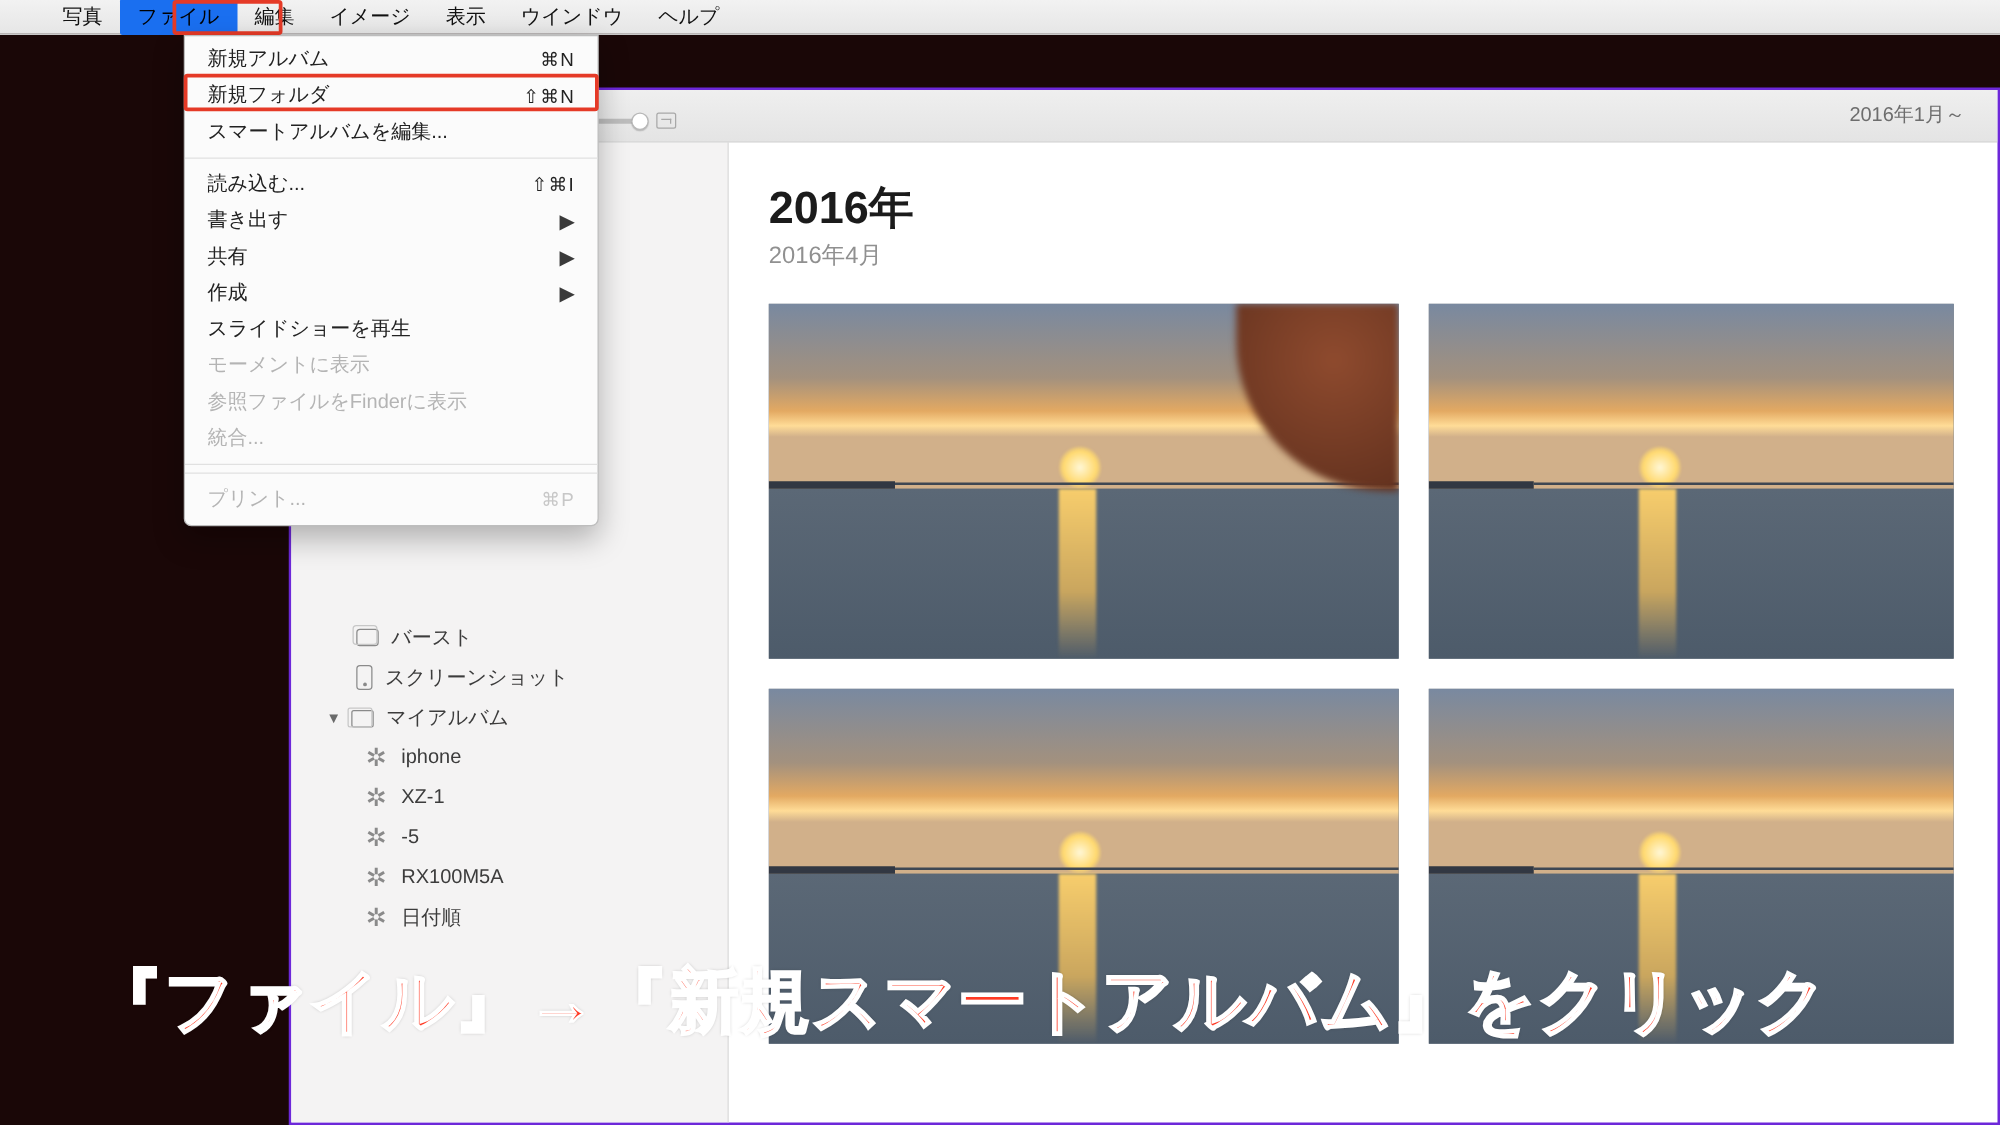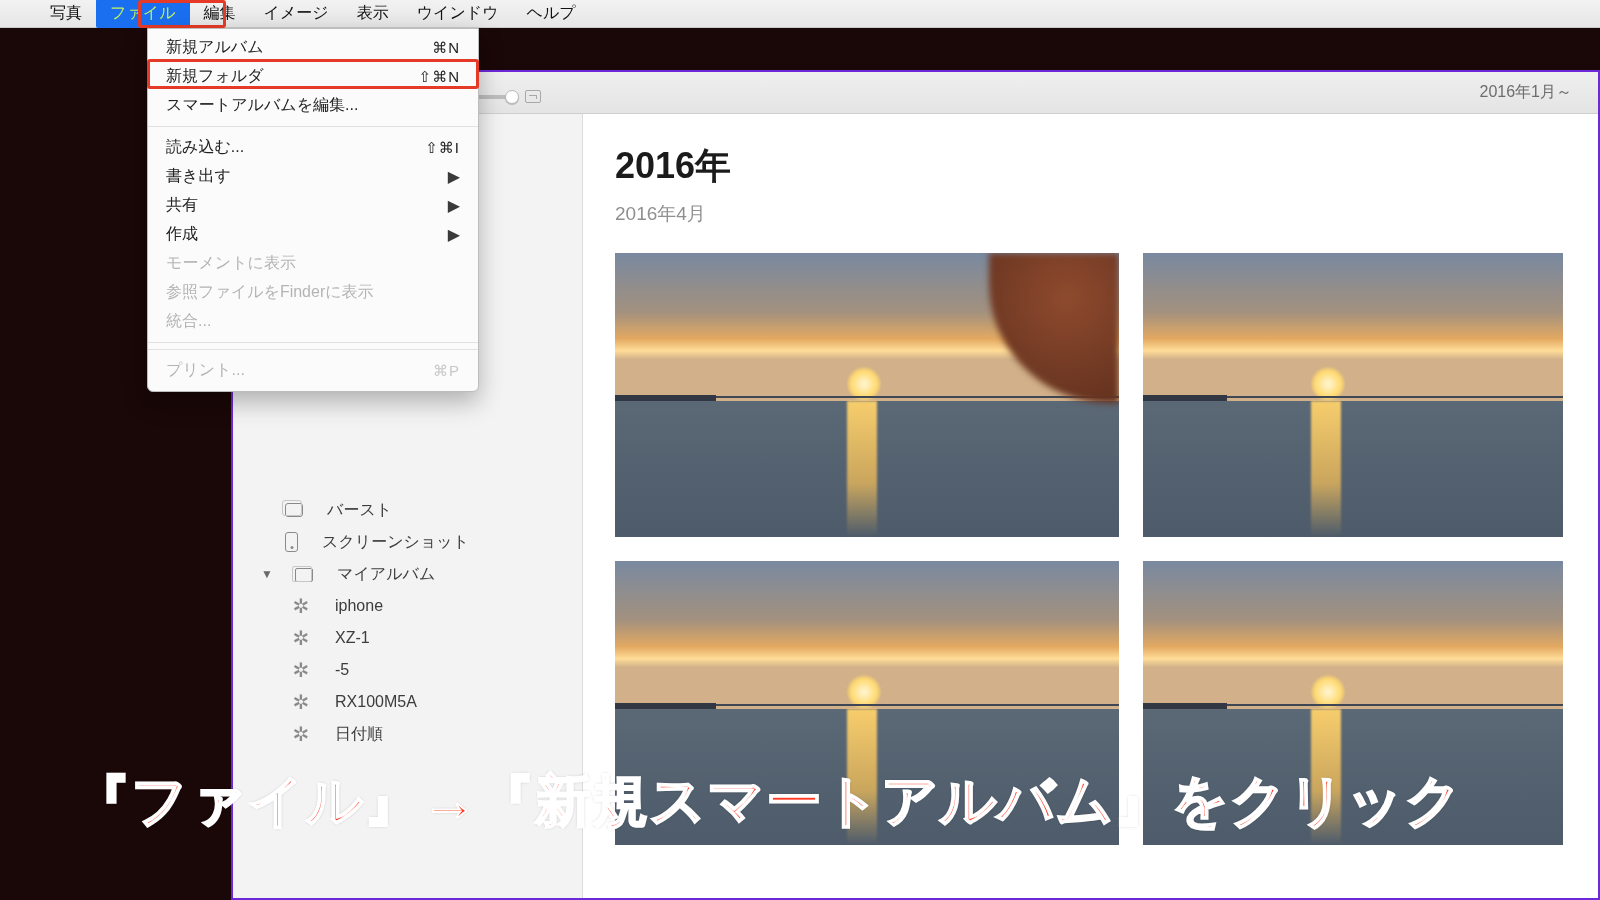--- a/index.html
+++ b/index.html
@@ -2,21 +2,21 @@
 <html><head>
 <meta charset="utf-8">
 <style>
   * { margin:0; padding:0; box-sizing:border-box; font-family:"Hiragino Kaku Gothic Pro","Yu Gothic","Helvetica Neue",Arial,sans-serif; -webkit-font-smoothing:antialiased; }
   body { width:1600px; height:900px; overflow:hidden; background:#1a0707; position:relative; }
 
   
   .menubar { position:absolute; top:0; left:0; right:0; height:28px; background:linear-gradient(#f2f2f2,#e6e6e6); display:flex; align-items:center; padding:0 16px; font-size:16px; color:#111; border-bottom:1px solid #c9c9c9; }
   .menubar .apple { font-size:18px; margin-right:20px; }
   .menubar .mitem { padding:4px 14px; }
-  .menubar .mitem.sel { background:#1a6ff0; color:#bef264; border-radius:2px; }
+  .menubar .mitem.sel { background:#1a6ff0; color:#000000; border-radius:2px; }
   .mbox { border:3px solid #e53a27; border-radius:3px; position:absolute; pointer-events:none; }
   .mbox.top { top:0px; left:138px; width:88px; height:28px; }
 
   
   .dropdown { position:absolute; top:28px; left:147px; width:332px; background:#fbfbfb; border:1px solid #bdbdbd; border-bottom-left-radius:6px; border-bottom-right-radius:6px; box-shadow:0 10px 24px rgba(0,0,0,.28); padding:4px 0 6px; }
   .drow { display:flex; align-items:center; justify-content:space-between; height:29px; padding:0 18px; font-size:16px; color:#222; position:relative; }
   .drow.dis { color:#b4b4b4; }
   .drow.sel { background:#1a6ff0; color:#fff; }
   .drow .sc { font-size:15px; letter-spacing:1px; }
   .drow.dis .sc { color:#c7c7c7; }
@@ -29,38 +29,38 @@
   .toolbar { height:42px; background:linear-gradient(#efefef,#e4e4e4); border-bottom:1px solid #cfcfcf; display:flex; align-items:center; position:relative; }
   .zoom { position:absolute; left:236px; top:18px; display:flex; align-items:center; gap:8px; }
   .slider { width:48px; height:4px; background:#bdbdbd; border-radius:2px; position:relative; }
   .slider .knob { position:absolute; left:36px; top:-5px; width:14px; height:14px; border-radius:50%; background:#fff; border:1px solid #b8b8b8; box-shadow:0 1px 1px rgba(0,0,0,.2); }
   .zoomicon { width:16px; height:13px; border:1.5px solid #a8a8a8; border-radius:2px; position:relative; }
   .zoomicon:after { content:""; position:absolute; inset:4px 3px 3px 3px; border-top:1.5px solid #a8a8a8; border-right:1.5px solid #a8a8a8; }
   .daterange { position:absolute; right:26px; top:10px; font-size:16px; color:#6d6d6d; }
 
   .content { display:flex; height:calc(100% - 42px); }
   .sidebar { width:350px; background:#f4f3f3; border-right:1px solid #dcdcdc; padding-top:380px; font-size:16px; color:#3c3c3c; }
-  .srow { display:flex; align-items:center; height:32px; padding-left:52px; gap:24px; }
+  .srow { display:flex; align-items:center; height:32px; padding-left:52px; gap:10px; }
   .srow.group { padding-left:28px; }
   .srow.smart { padding-left:58px; }
   .srow .disc { color:#6a6a6a; font-size:12px; transform:rotate(0deg); width:10px; }
   .ic { width:20px; height:20px; display:inline-flex; align-items:center; justify-content:center; }
   .ic.burst { border:1.6px solid #8a8a8a; border-radius:3px; width:18px; height:14px; position:relative; }
   .ic.burst:before { content:""; position:absolute; left:-4px; top:-4px; width:18px; height:14px; border:1.6px solid #c7c7c7; border-radius:3px; }
   .ic.phone { width:13px; height:20px; border:1.6px solid #8a8a8a; border-radius:3px; position:relative; }
   .ic.phone:after { content:""; position:absolute; bottom:2px; left:50%; transform:translateX(-50%); width:3px; height:3px; border-radius:50%; background:#8a8a8a; }
   .ic.anim { width:18px; height:14px; border:1.6px solid #8a8a8a; border-radius:3px; display:flex; align-items:center; justify-content:center; }
   .ic.anim:after { content:""; width:7px; height:7px; border-radius:50%; border:1.6px solid #8a8a8a; }
   .ic.folder { width:18px; height:14px; border:1.6px solid #8a8a8a; border-radius:2px; position:relative; top:1px; }
   .ic.folder:before { content:""; position:absolute; left:-4px; top:-3px; width:18px; height:14px; border:1.6px solid #c7c7c7; border-radius:2px; }
   .ic.gear { color:#8a8a8a; font-size:20px; }
 
   .main { flex:1; padding:28px 0 0 32px; }
   .year { font-size:36px; font-weight:700; color:#1b1b1b; }
-  .month { font-size:19px; color:#909090; margin-top:10px; }
+  .month { font-size:19px; color:#909090; }
   .grid { display:flex; flex-wrap:wrap; gap:24px; margin-top:26px; }
   .thumb { width:504px; height:284px; background:#5c6a77; position:relative; overflow:hidden; }
   .thumb.right { width:420px; }
   .sky { position:absolute; inset:0 0 48% 0; background:linear-gradient(180deg,#7989a0 0%,#a3917e 40%,#e3a962 58%,#ffdc97 66%,#d1b08a 72%); }
   .sun { position:absolute; top:40%; left:46%; width:34px; height:34px; border-radius:50%; background:radial-gradient(circle,#fff7d6,#ffd96f 55%,rgba(255,217,111,0) 75%); filter:blur(1px); }
   .sea { position:absolute; inset:52% 0 0 0; background:linear-gradient(180deg,#5b6876 0%,#4d5b6a 100%); }
   .reflect { position:absolute; top:52%; left:46%; width:30px; bottom:0; background:linear-gradient(180deg,#f7cd6c,#caa65e 60%,rgba(202,166,94,0) 100%); filter:blur(1.2px); }
   .land { position:absolute; top:50%; left:0; width:20%; height:6px; background:#323843; }
   .land2 { position:absolute; top:50.5%; left:20%; right:0; height:2px; background:#3e4753; }
   .finger { position:absolute; top:0; right:0; width:130px; height:150px; background:radial-gradient(circle at 60% 30%,#8e4a2e,#5d2e1c); border-bottom-left-radius:120px; filter:blur(3px); }
@@ -192,20 +192,23 @@
       <span class="arrow">▶</span>
     </div>
   <div class="drow">
       <span>共有</span>
       <span class="arrow">▶</span>
     </div>
   <div class="drow">
       <span>作成</span>
       <span class="arrow">▶</span>
     </div>
+  <div class="drow">
+      <span>スライドショーを再生</span>
+    </div>
   <div class="drow dis">
       <span>モーメントに表示</span>
     </div>
   <div class="drow dis">
       <span>参照ファイルをFinderに表示</span>
     </div>
   <div class="drow dis">
       <span>統合...</span>
     </div>
   <div class="dsep"></div>

